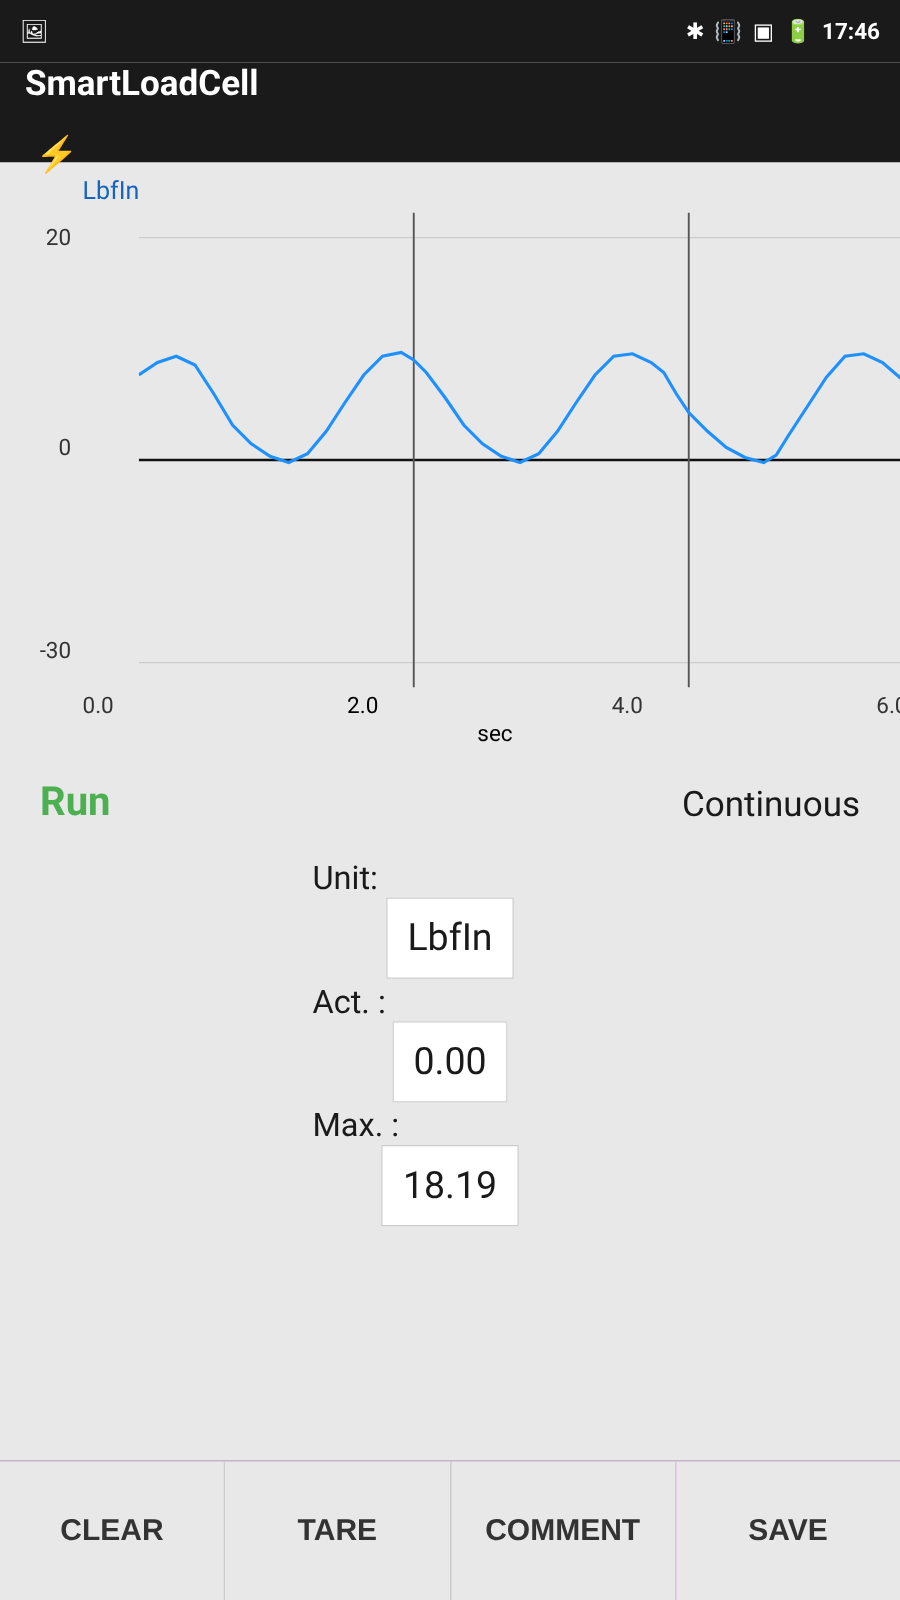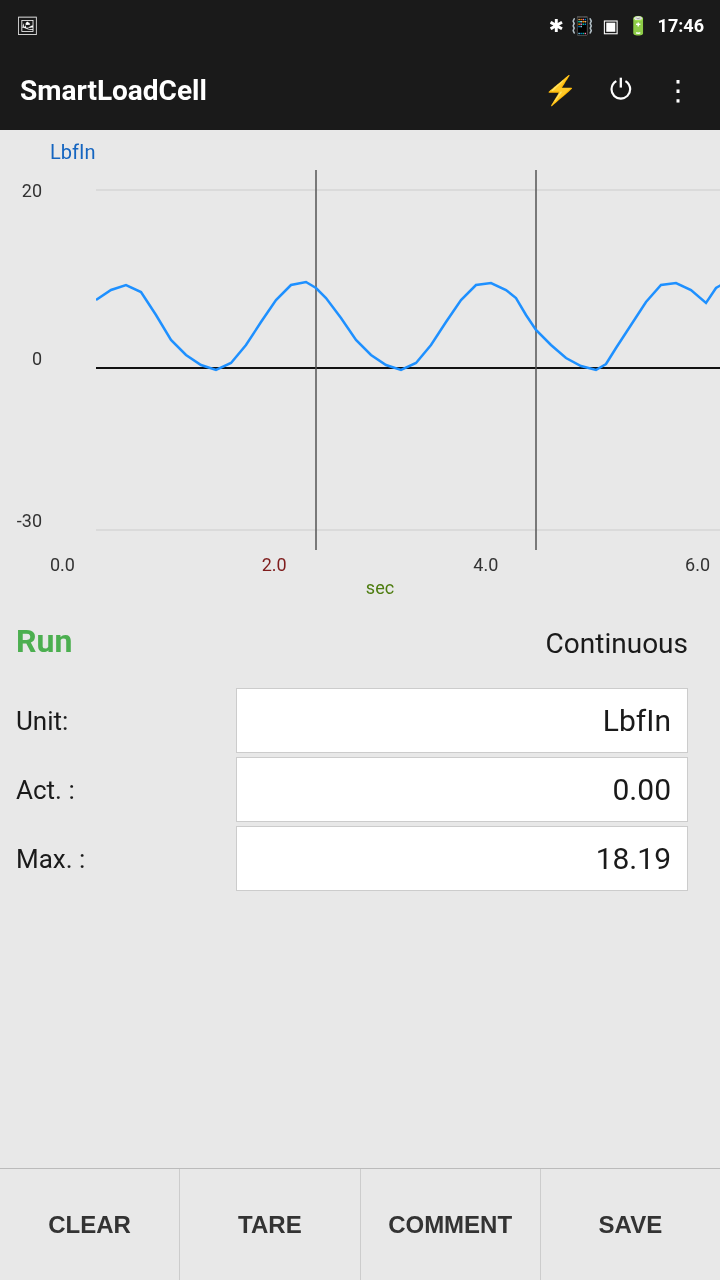--- a/index.html
+++ b/index.html
@@ -35,41 +35,42 @@
       font-size: 18px;
       font-weight: bold;
     }
 
     
     .app-bar {
       width: 720px;
       height: 80px;
       background: #1a1a1a;
       display: flex;
-      align-items: center;
+      align-items: flex-start;
       padding: 0 20px;
       gap: 16px;
+      flex-direction: column;
     }
     .app-title {
       color: white;
       font-size: 28px;
       font-weight: bold;
       flex: 1;
     }
     .app-bar-icon {
       color: white;
       font-size: 28px;
       cursor: pointer;
       padding: 8px;
     }
 
     
     .main-content {
       background: #e8e8e8;
-      padding: 10px 16px 0 0;
+      padding: 10px 16px 0 16px;
     }
 
     
     .chart-container {
       position: relative;
       background: #e8e8e8;
       padding: 0 0 10px 0;
     }
     .chart-unit-label {
       color: #1565C0;
@@ -108,20 +109,21 @@
 
     
     .values-section {
       background: #e8e8e8;
       padding: 20px 16px 10px 16px;
     }
     .value-row {
       display: flex;
       align-items: center;
       margin-bottom: 4px;
+      flex-direction: column;
     }
     .value-label {
       font-size: 26px;
       color: #1a1a1a;
       width: 220px;
     }
     .value-box {
       flex: 1;
       background: white;
       padding: 14px 16px;
@@ -259,26 +261,26 @@
               640,118
               650,128
               660,145
             "></polyline>
         </svg>
       </div>
     </div>
 
     <div style="display:flex; margin-left:50px; width:660px; justify-content:space-between; margin-top:4px;">
       <span style="font-size:18px; color:#333;">0.0</span>
-      <span style="font-size:18px; color:#7f1d1d;">2.0</span>
+      <span style="font-size:18px; color:#000000;">2.0</span>
       <span style="font-size:18px; color:#333;">4.0</span>
       <span style="font-size:18px; color:#333;">6.0</span>
     </div>
     <div style="text-align:center; margin-left:50px; width:660px; margin-top:2px;">
-      <span style="font-size:18px; color:#4d7c0f;">sec</span>
+      <span style="font-size:18px; color:#000000;">sec</span>
     </div>
   </div>
 
   <div class="status-row">
     <span class="run-label">Run</span>
     <span class="continuous-label">Continuous</span>
   </div>
 
   <div class="values-section">
     <div class="value-row">

